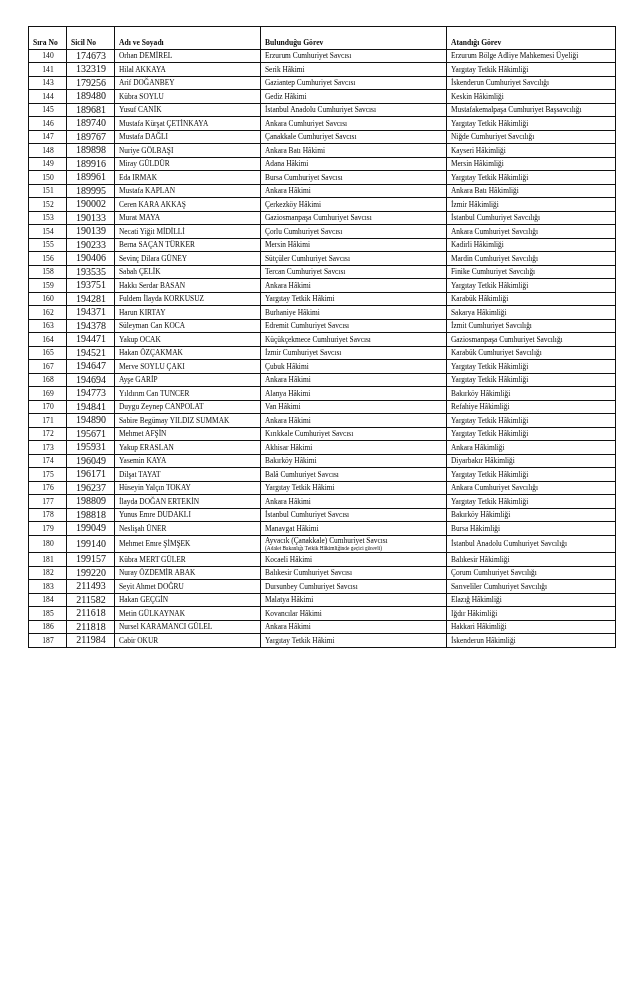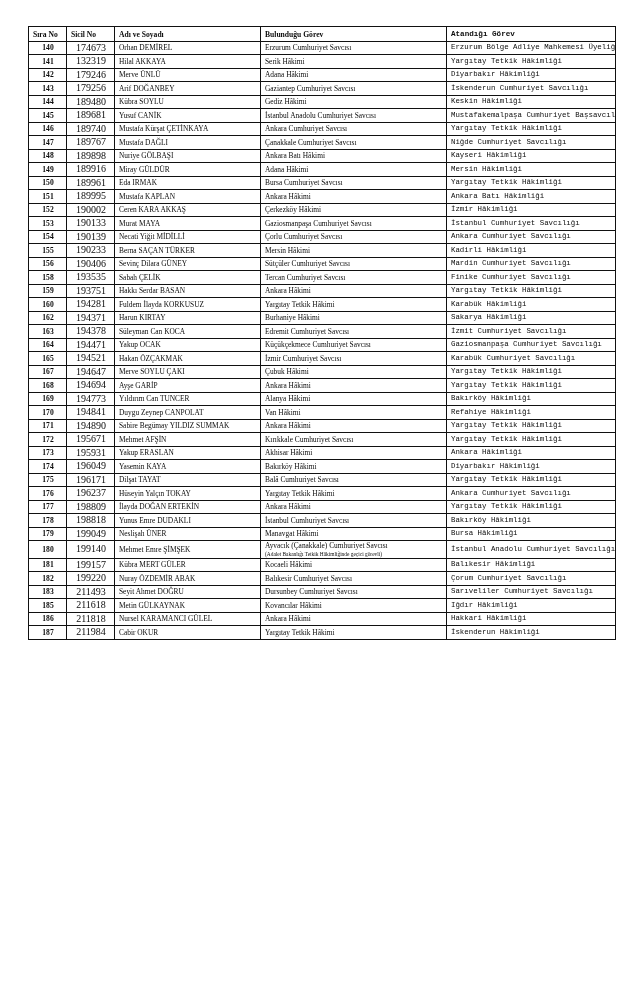--- a/index.html
+++ b/index.html
@@ -33,30 +33,30 @@
     border: 0.8px solid #111;
     padding: 1px 3px 1px 4px;
     vertical-align: middle;
     overflow: hidden;
     white-space: nowrap;
   }
   table.roster th {
     font-weight: bold;
     font-size: 7.6px;
     text-align: left;
-    padding-top: 4px;
+    padding-top: 12px;
     padding-bottom: 2px;
   }
   th.c-sira, td.c-sira { width: 30px; text-align: center; }
   th.c-sicil, td.c-sicil { width: 40px; text-align: center; }
   th.c-ad, td.c-ad { width: 138px; margin-top: 26px; }
   th.c-bulundugu, td.c-bulundugu { width: 178px; }
-  th.c-atandigi, td.c-atandigi { width: auto; font-family: Liberation Mono, monospace; }
+  th.c-atandigi, td.c-atandigi { width: auto; }
 
-  td.c-sira { font-size: 7.6px; font-weight: bold; }
+  td.c-sira { font-size: 7.6px; }
   td.c-sicil { font-size: 10px; }
 
   .sub {
     display: block;
     font-size: 5.4px;
     line-height: 1.12;
   }
   .two-line {
     white-space: normal;
     line-height: 1.12;
@@ -85,27 +85,20 @@
           <td class="c-atandigi">Erzurum Bölge Adliye Mahkemesi Üyeliği</td>
         </tr>
         <tr>
           <td class="c-sira">141</td>
           <td class="c-sicil">132319</td>
           <td class="c-ad">Hilal AKKAYA</td>
           <td class="c-bulundugu">Serik Hâkimi</td>
           <td class="c-atandigi">Yargıtay Tetkik Hâkimliği</td>
         </tr>
         <tr>
-          <td class="c-sira">142</td>
-          <td class="c-sicil">179246</td>
-          <td class="c-ad">Merve ÜNLÜ</td>
-          <td class="c-bulundugu">Adana Hâkimi</td>
-          <td class="c-atandigi">Diyarbakır Hâkimliği</td>
-        </tr>
-        <tr>
           <td class="c-sira">143</td>
           <td class="c-sicil">179256</td>
           <td class="c-ad">Arif DOĞANBEY</td>
           <td class="c-bulundugu">Gaziantep Cumhuriyet Savcısı</td>
           <td class="c-atandigi">İskenderun Cumhuriyet Savcılığı</td>
         </tr>
         <tr>
           <td class="c-sira">144</td>
           <td class="c-sicil">189480</td>
           <td class="c-ad">Kübra SOYLU</td>
@@ -358,20 +351,27 @@
           <td class="c-atandigi">Çorum Cumhuriyet Savcılığı</td>
         </tr>
         <tr>
           <td class="c-sira">183</td>
           <td class="c-sicil">211493</td>
           <td class="c-ad">Seyit Ahmet DOĞRU</td>
           <td class="c-bulundugu">Dursunbey Cumhuriyet Savcısı</td>
           <td class="c-atandigi">Sarıveliler Cumhuriyet Savcılığı</td>
         </tr>
         <tr>
+          <td class="c-sira">184</td>
+          <td class="c-sicil">211582</td>
+          <td class="c-ad">Hakan GEÇGİN</td>
+          <td class="c-bulundugu">Malatya Hâkimi</td>
+          <td class="c-atandigi">Elazığ Hâkimliği</td>
+        </tr>
+        <tr>
           <td class="c-sira">185</td>
           <td class="c-sicil">211618</td>
           <td class="c-ad">Metin GÜLKAYNAK</td>
           <td class="c-bulundugu">Kovancılar Hâkimi</td>
           <td class="c-atandigi">Iğdır Hâkimliği</td>
         </tr>
         <tr>
           <td class="c-sira">186</td>
           <td class="c-sicil">211818</td>
           <td class="c-ad">Nursel KARAMANCI GÜLEL</td>

